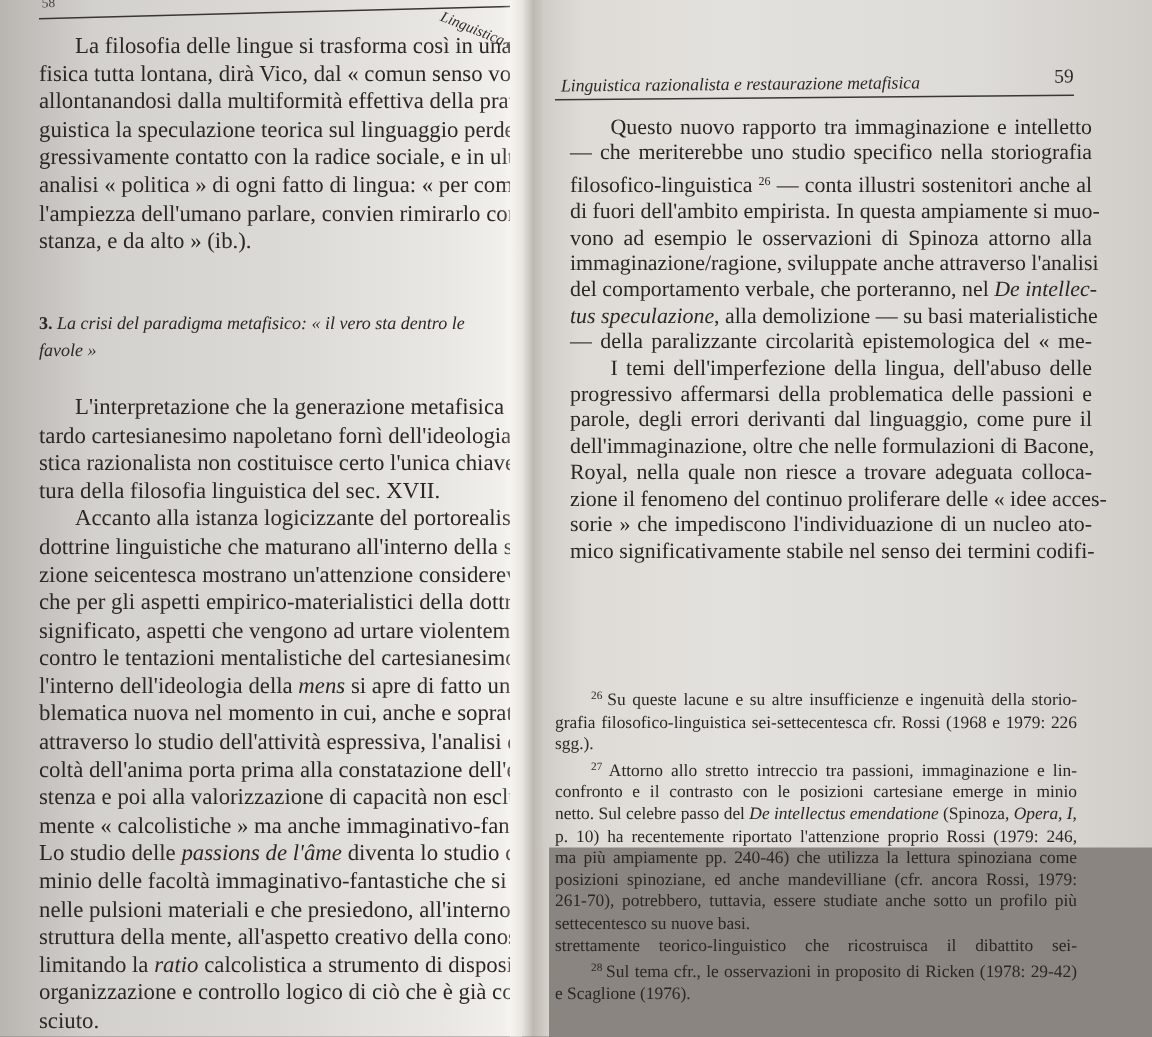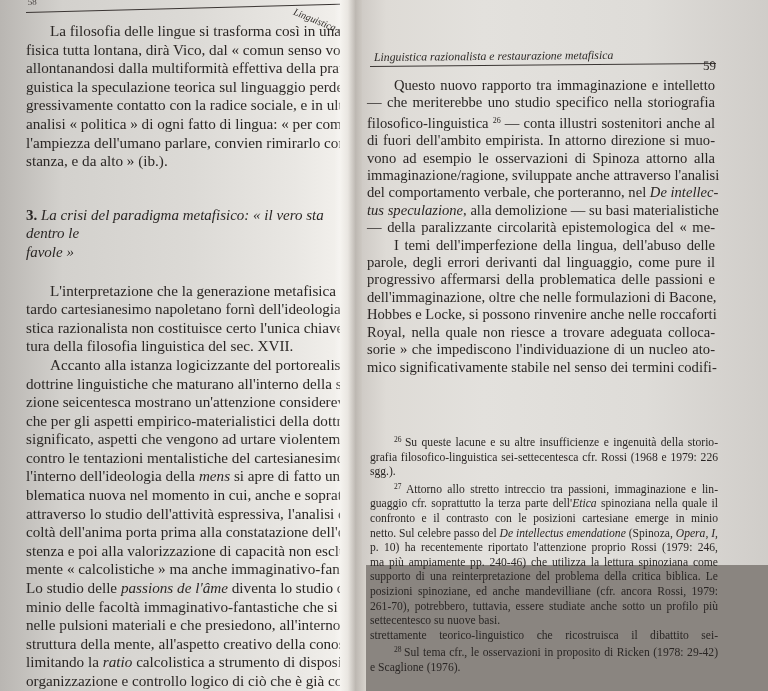--- a/index.html
+++ b/index.html
@@ -75,21 +75,21 @@
       color: #2b2725;
     }
     .left-text .line {
       display: block;
       white-space: nowrap;
       overflow: visible;
     }
     .left-text .line.ind { padding-left: 24px; }
     .section-heading {
       margin-top: 35px !important;
-      font-size: 15px;
+      font-size: 12px;
     }
     .section-heading .num { font-style: normal; font-weight: bold; }
     .section-heading .ital { font-style: italic; }
     .gap-after-heading { height: 20px; }
     em { font-style: italic; }
 
     
     .gutter {
       position: absolute;
       left: 340px; top: 0;
@@ -119,45 +119,44 @@
       font-size: 11.8px;
       font-style: italic;
       white-space: nowrap;
       color: #2d2926;
     }
     .page-number-right {
       position: absolute;
       right: 0; top: -2px;
       font-size: 13px;
       color: #2d2926;
-      margin-top: 15px;
     }
     .right-text {
       position: absolute;
-      left: 5px; top: 77px;
+      left: 18px; top: 77px;
       width: 348px;
       font-size: 14.6px;
       line-height: 17.4px;
       color: #2a2624;
     }
     .right-text .line {
       display: block;
       white-space: nowrap;
       text-align: justify;
       text-align-last: justify;
     }
     .right-text .line.ind { padding-left: 27px; }
     .right-text .line.last { text-align-last: left; }
     .sup {
       font-size: 8px;
       vertical-align: 5px;
     }
     .footnotes {
       position: absolute;
-      left: 8px; top: 433px;
+      left: 8px; top: 457px;
       width: 348px;
       font-size: 11.6px;
       line-height: 14.6px;
       color: #2a2624;
     }
     .footnotes .line {
       display: block;
       white-space: nowrap;
       text-align: justify;
       text-align-last: justify;
@@ -235,53 +234,51 @@
     <div class="running-head-right">
       <span class="running-title-right">Linguistica razionalista e restaurazione metafisica</span>
       <span class="page-number-right">59</span>
     </div>
 
     <div class="right-text">
       <div id="rp1">
           <span class="line ind">Questo nuovo rapporto tra immaginazione e intelletto</span>
           <span class="line">— che meriterebbe uno studio specifico nella storiografia</span>
           <span class="line">filosofico-linguistica <span class="sup">26</span> — conta illustri sostenitori anche al</span>
-          <span class="line">di fuori dell'ambito empirista. In attorno direzione si muo-</span>
+          <span class="line">di fuori dell'ambito empirista. In questa ampiamente si muo-</span>
           <span class="line">vono ad esempio le osservazioni di Spinoza attorno alla</span>
           <span class="line">immaginazione/ragione, sviluppate anche attraverso l'analisi</span>
           <span class="line">del comportamento verbale, che porteranno, nel <em>De intellec-</em></span>
           <span class="line"><em>tus speculazione</em>, alla demolizione — su basi materialistiche</span>
           <span class="line">— della paralizzante circolarità epistemologica del « me-</span>
         </div>
       <div id="rp2">
           <span class="line ind">I temi dell'imperfezione della lingua, dell'abuso delle</span>
+          <span class="line">progressivo affermarsi della problematica delle passioni e</span>
           <span class="line">parole, degli errori derivanti dal linguaggio, come pure il</span>
-          <span class="line">progressivo affermarsi della problematica delle passioni e</span>
           <span class="line">dell'immaginazione, oltre che nelle formulazioni di Bacone,</span>
-          <span class="line">Hobbes e Locke, si possono rinvenire anche nelle roccaforti</span>
           <span class="line">Royal, nella quale non riesce a trovare adeguata colloca-</span>
+          <span class="line">zione il fenomeno del continuo proliferare delle « idee acces-</span>
           <span class="line">sorie » che impediscono l'individuazione di un nucleo ato-</span>
           <span class="line last">mico significativamente stabile nel senso dei termini codifi-</span>
         </div>
     </div>
 
     <div class="footnotes" id="fns">
         <div>
           <span class="line ind"><span class="fn-sup">26 </span>Su queste lacune e su altre insufficienze e ingenuità della storio-</span>
           <span class="line">grafia filosofico-linguistica sei-settecentesca cfr. Rossi (1968 e 1979: 226</span>
           <span class="line last">sgg.).</span>
         </div>
         <div>
           <span class="line ind"><span class="fn-sup">27 </span>Attorno allo stretto intreccio tra passioni, immaginazione e lin-</span>
-          <span class="line">guaggio cfr. soprattutto la terza parte dell'<em>Etica</em> spinoziana nella quale il</span>
           <span class="line">confronto e il contrasto con le posizioni cartesiane emerge in minio</span>
           <span class="line">netto. Sul celebre passo del <em>De intellectus emendatione</em> (Spinoza, <em>Opera, I</em>,</span>
           <span class="line">p. 10) ha recentemente riportato l'attenzione proprio Rossi (1979: 246,</span>
           <span class="line">ma più ampiamente pp. 240-46) che utilizza la lettura spinoziana come</span>
-          <span class="line">supporto di una reinterpretazione del problema della critica biblica. Le</span>
           <span class="line">posizioni spinoziane, ed anche mandevilliane (cfr. ancora Rossi, 1979:</span>
           <span class="line">261-70), potrebbero, tuttavia, essere studiate anche sotto un profilo più</span>
           <span class="line last">settecentesco su nuove basi.</span>
           <span class="line">strettamente teorico-linguistico che ricostruisca il dibattito sei-</span>
         </div>
         <div>
           <span class="line ind"><span class="fn-sup">28 </span>Sul tema cfr., le osservazioni in proposito di Ricken (1978: 29-42)</span>
           <span class="line last">e Scaglione (1976).</span>
         </div>
       </div>

